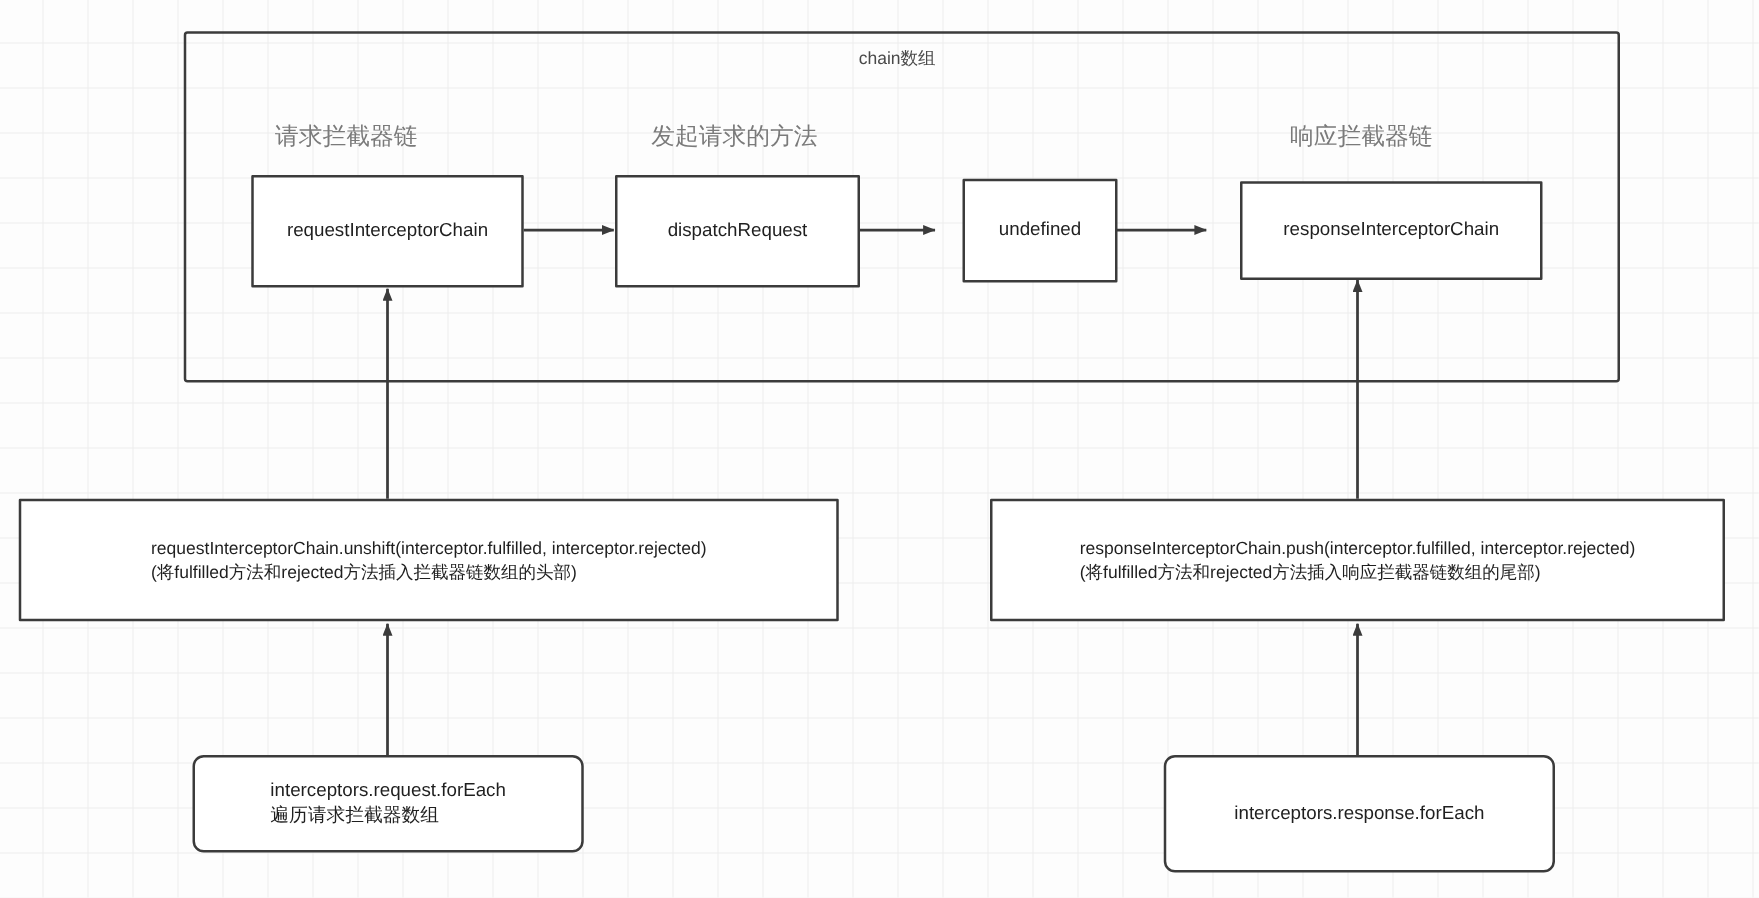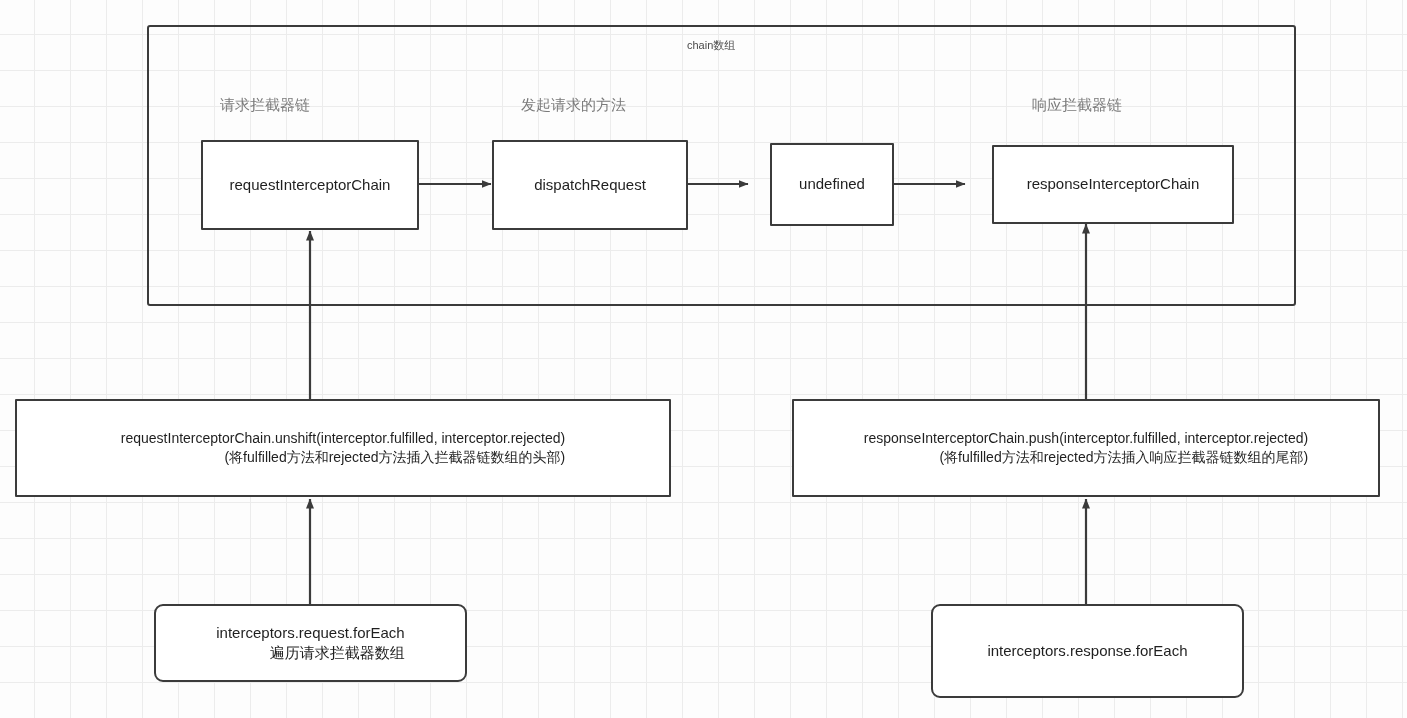--- a/index.html
+++ b/index.html
@@ -26,43 +26,43 @@
     background-position: -2px -2px;
   }
   .node {
     position: absolute;
     box-sizing: border-box;
     background: #ffffff;
     border: 2px solid #3b3b3b;
     display: flex;
     align-items: center;
     justify-content: center;
-    text-align: right;
+    text-align: left;
     color: #1f1f1f;
     line-height: 1.35;
   }
   .node.sq { border-radius: 1px; }
   .node.rounded { border-radius: 9px; }
   .container-box {
     position: absolute;
     box-sizing: border-box;
     background: transparent;
     border: 2px solid #3b3b3b;
     border-radius: 3px;
   }
   .container-title {
     position: absolute;
     color: #4a4a4a;
-    font-size: 11px;
+    font-size: 14px;
     white-space: nowrap;
   }
   .caption {
     position: absolute;
     color: #7a7a7a;
-    font-size: 15px;
+    font-size: 19px;
     white-space: nowrap;
     font-family: Liberation Mono, monospace;
   }
   .svg-layer {
     position: absolute;
     left: 0;
     top: 0;
     width: 1407px;
     height: 718px;
     pointer-events: none;

